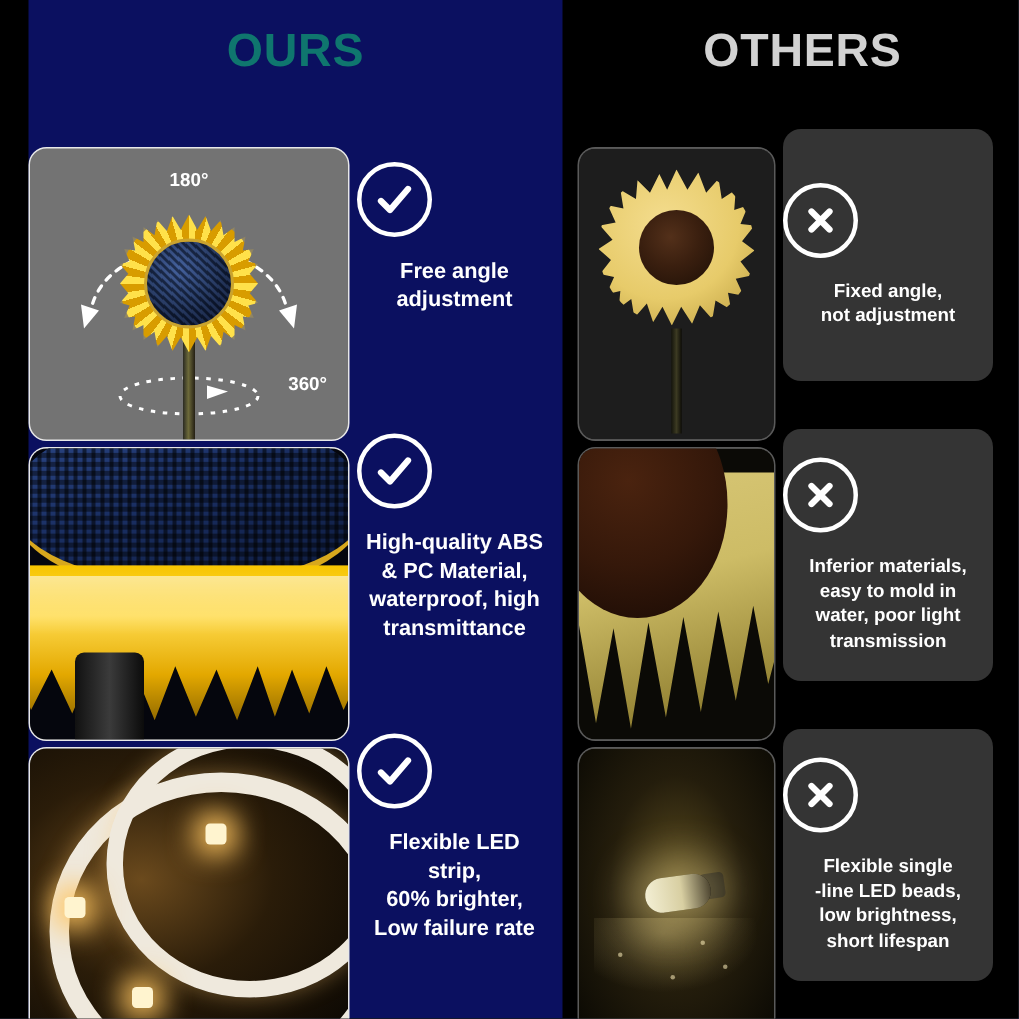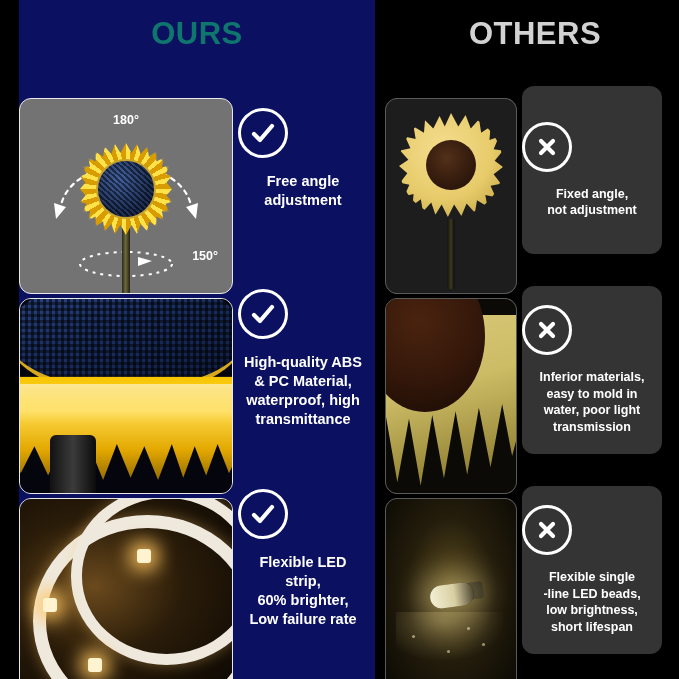--- a/index.html
+++ b/index.html
@@ -363,21 +363,21 @@
           <polygon points="178,104 166,108 176,120" fill="#ffffff"></polygon>
           <ellipse cx="106" cy="165" rx="46" ry="12" fill="none" stroke="#ffffff" stroke-width="2" stroke-dasharray="3 5"></ellipse>
           <polygon points="118,158 132,162 118,167" fill="#ffffff"></polygon>
         </svg>
         <div class="sf-stem"></div>
         <div class="sf-head">
           <div class="sf-petals"></div>
           <div class="sf-disc"></div>
         </div>
         <div class="arc-label lbl-180">180°</div>
-        <div class="arc-label lbl-360">150°</div>
+        <div class="arc-label lbl-360">360°</div>
       </div>
     </div>
 
     <div class="txt-card ours">
       <div class="badge">
         <svg width="26" height="26" viewBox="0 0 26 26">
             <path d="M4 14 L10 20 L22 6" fill="none" stroke="#ffffff" stroke-width="4.2" stroke-linecap="round" stroke-linejoin="round"></path>
           </svg>
       </div>
       <div class="cap">Free angle

